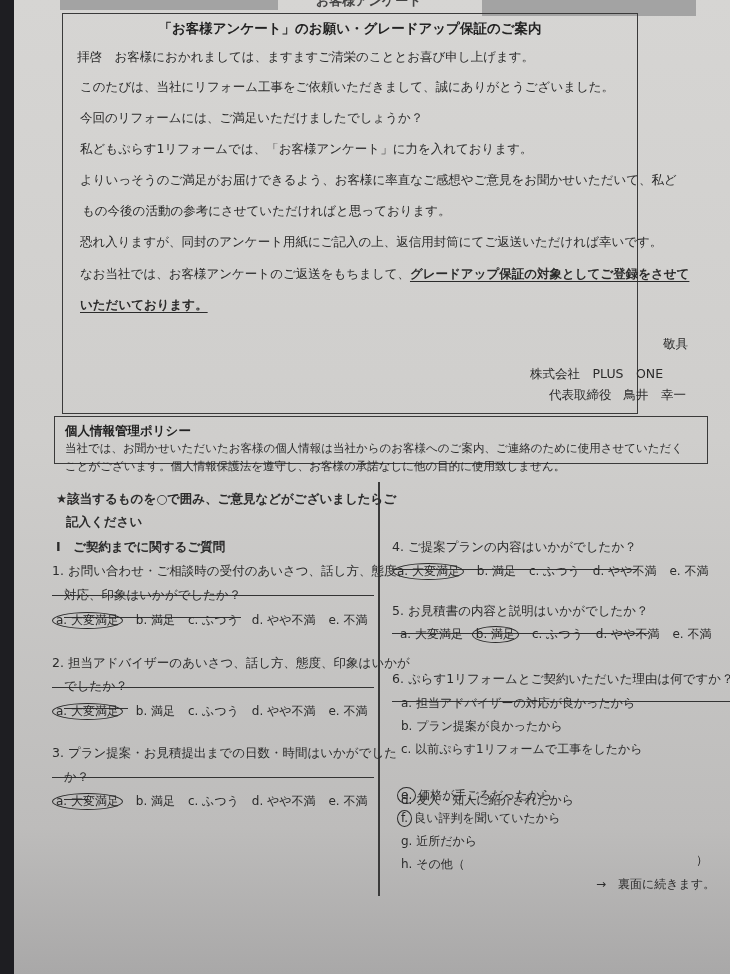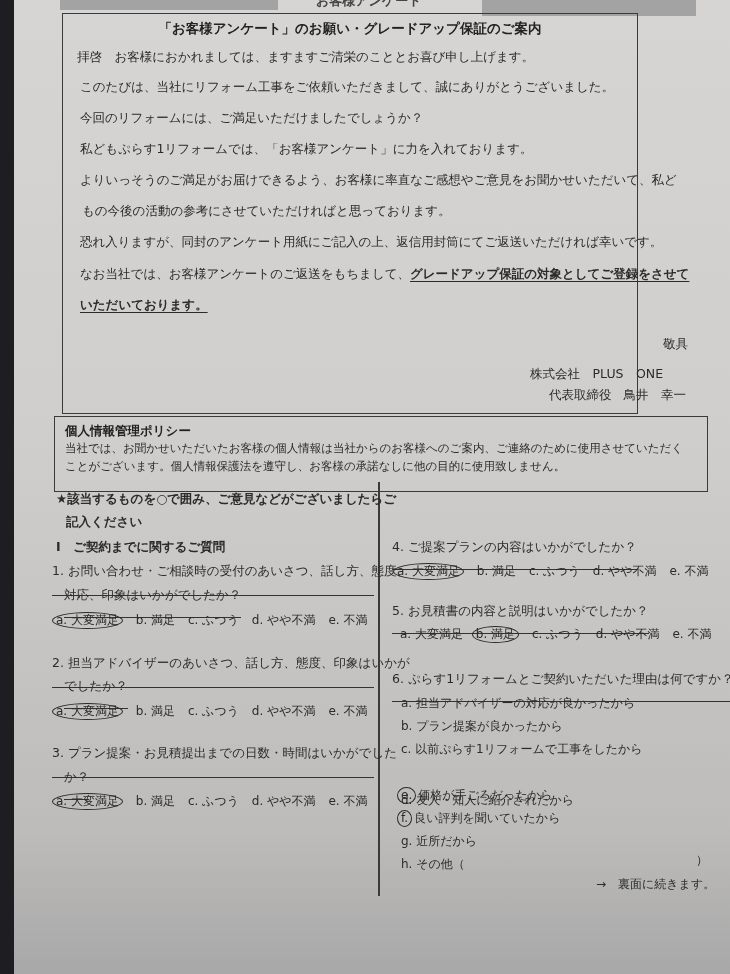--- a/index.html
+++ b/index.html
@@ -27,21 +27,21 @@
     border:1.5px solid #3a3a3a; box-sizing:border-box;
   }
   .intro-title {
     position:absolute; left:0; right:0; top:6px; text-align:center;
     font-size:13.5px; font-weight:bold; color:#222;
   }
   .para { position:absolute; font-size:12.5px; white-space:nowrap; color:#2b2b2b; }
   .ul { text-decoration:underline; font-weight:bold; text-underline-offset:3px; }
   .sign { position:absolute; font-size:12.5px; white-space:nowrap; color:#2b2b2b; }
   .policy-box {
-    position:absolute; left:54px; top:416px; width:654px; height:76px;
+    position:absolute; left:54px; top:416px; width:654px; height:48px;
     border:1.5px solid #3a3a3a; box-sizing:border-box;
   }
   .policy-title { position:absolute; left:10px; top:6px; font-size:12.5px; font-weight:bold; color:#222; }
   .policy-text { position:absolute; left:10px; font-size:11.5px; white-space:nowrap; color:#2b2b2b; }
   .divider-v {
     position:absolute; left:378px; top:482px; width:1.5px; height:414px; background:#3a3a3a;
   }
   .q-line { position:absolute; font-size:12.5px; white-space:nowrap; color:#2b2b2b; }
   .q-under { border-bottom:1.2px solid #333; padding-bottom:15px; }
   .bold { font-weight:bold; }

